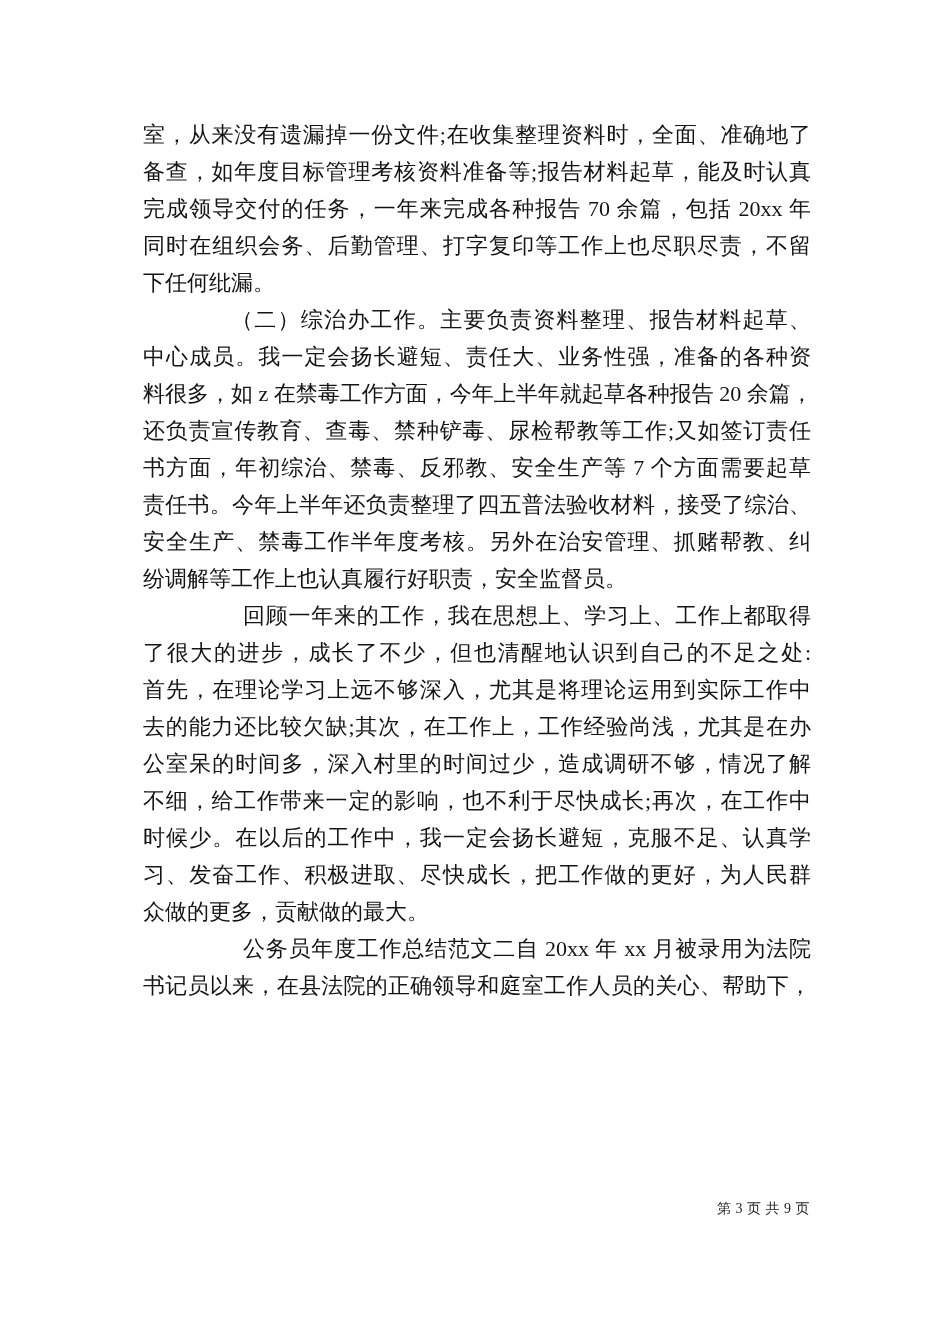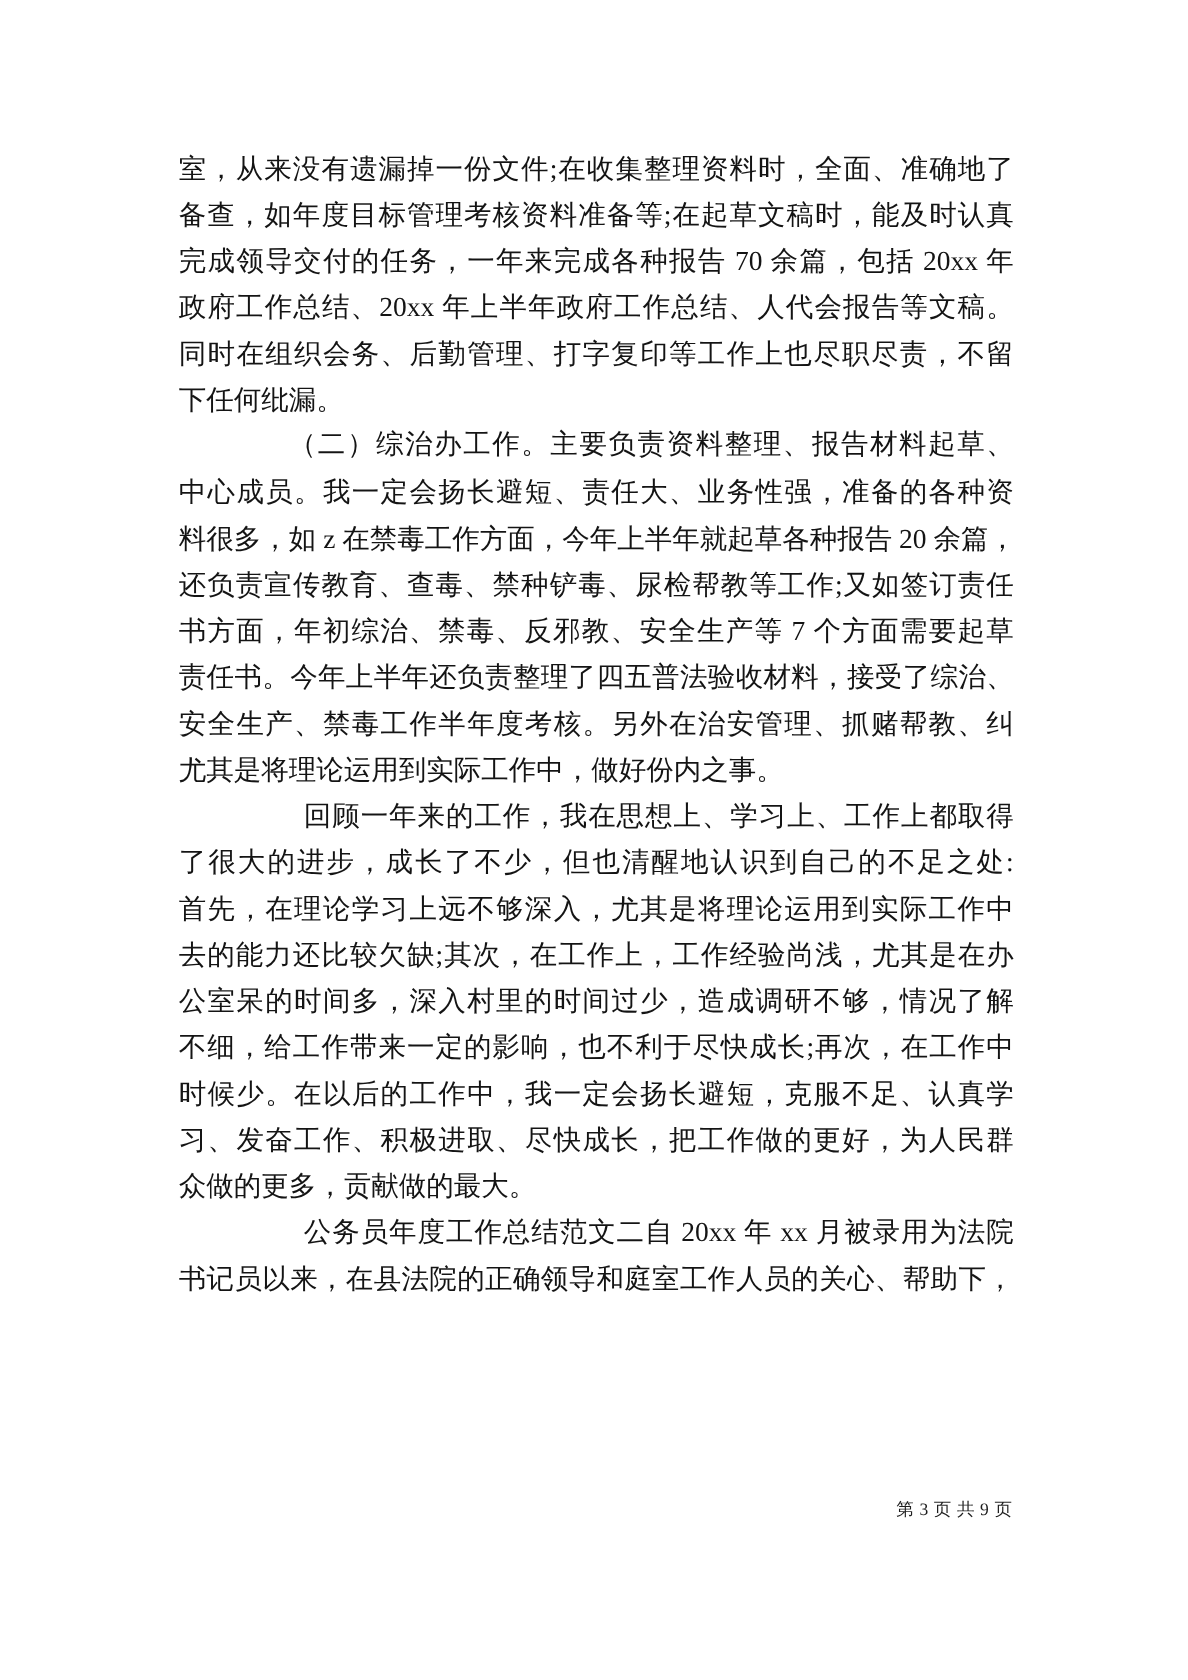--- a/index.html
+++ b/index.html
@@ -33,51 +33,50 @@
     white-space: nowrap;
     text-align: justify;
     text-align-last: justify;
     -moz-text-align-last: justify;
   }
   .line.end {
     text-align: right;
     text-align-last: left;
     -moz-text-align-last: left;
   }
-  .line.ind-a { padding-left: 88px; font-family: Liberation Mono, monospace; }
+  .line.ind-a { padding-left: 88px; }
   .line.ind-b { padding-left: 100px; }
   .footer {
     position: absolute;
     top: 1200px;
     right: 140px;
     font-size: 14px;
     line-height: 18px;
     letter-spacing: 0.5px;
     color: #1e1e1e;
   }
 </style>
 </head>
 <body>
 
 <div class="page">
   <div class="text-block">
     <div class="line">室，从来没有遗漏掉一份文件;在收集整理资料时，全面、准确地了</div>
-    <div class="line">备查，如年度目标管理考核资料准备等;在起草文稿时，能及时认真</div>
+    <div class="line">备查，如年度目标管理考核资料准备等;报告材料起草，能及时认真</div>
     <div class="line">完成领导交付的任务，一年来完成各种报告 70 余篇，包括 20xx 年</div>
-    <div class="line">政府工作总结、20xx 年上半年政府工作总结、人代会报告等文稿。</div>
     <div class="line">同时在组织会务、后勤管理、打字复印等工作上也尽职尽责，不留</div>
     <div class="line end">下任何纰漏。</div>
     <div class="line ind-a">（二）综治办工作。主要负责资料整理、报告材料起草、</div>
     <div class="line">中心成员。我一定会扬长避短、责任大、业务性强，准备的各种资</div>
     <div class="line">料很多，如 z 在禁毒工作方面，今年上半年就起草各种报告 20 余篇，</div>
     <div class="line">还负责宣传教育、查毒、禁种铲毒、尿检帮教等工作;又如签订责任</div>
     <div class="line">书方面，年初综治、禁毒、反邪教、安全生产等 7 个方面需要起草</div>
     <div class="line">责任书。今年上半年还负责整理了四五普法验收材料，接受了综治、</div>
     <div class="line">安全生产、禁毒工作半年度考核。另外在治安管理、抓赌帮教、纠</div>
-    <div class="line end">尤其是将理论运用到实际工作中，做好份内之事。</div>
+    <div class="line end">纷调解等工作上也认真履行好职责，安全监督员。</div>
     <div class="line ind-b">回顾一年来的工作，我在思想上、学习上、工作上都取得</div>
     <div class="line">了很大的进步，成长了不少，但也清醒地认识到自己的不足之处:</div>
     <div class="line">首先，在理论学习上远不够深入，尤其是将理论运用到实际工作中</div>
     <div class="line">去的能力还比较欠缺;其次，在工作上，工作经验尚浅，尤其是在办</div>
     <div class="line">公室呆的时间多，深入村里的时间过少，造成调研不够，情况了解</div>
     <div class="line">不细，给工作带来一定的影响，也不利于尽快成长;再次，在工作中</div>
     <div class="line">时候少。在以后的工作中，我一定会扬长避短，克服不足、认真学</div>
     <div class="line">习、发奋工作、积极进取、尽快成长，把工作做的更好，为人民群</div>
     <div class="line end">众做的更多，贡献做的最大。</div>
     <div class="line ind-b">公务员年度工作总结范文二自 20xx 年 xx 月被录用为法院</div>

